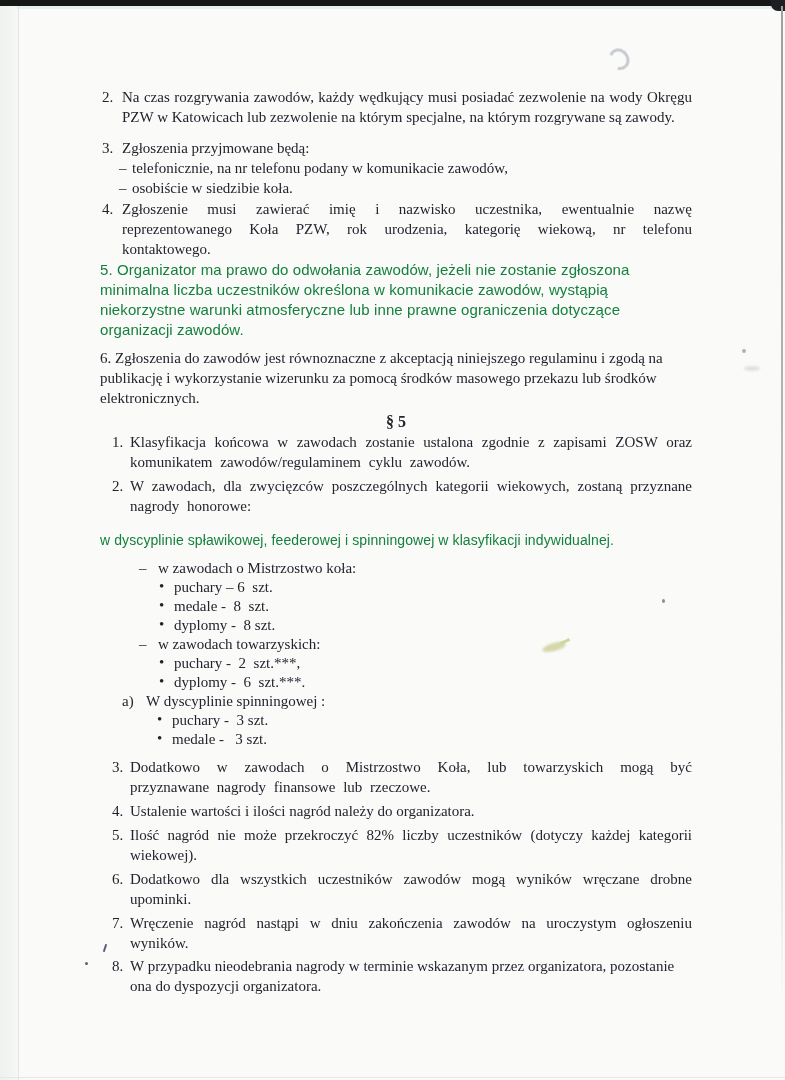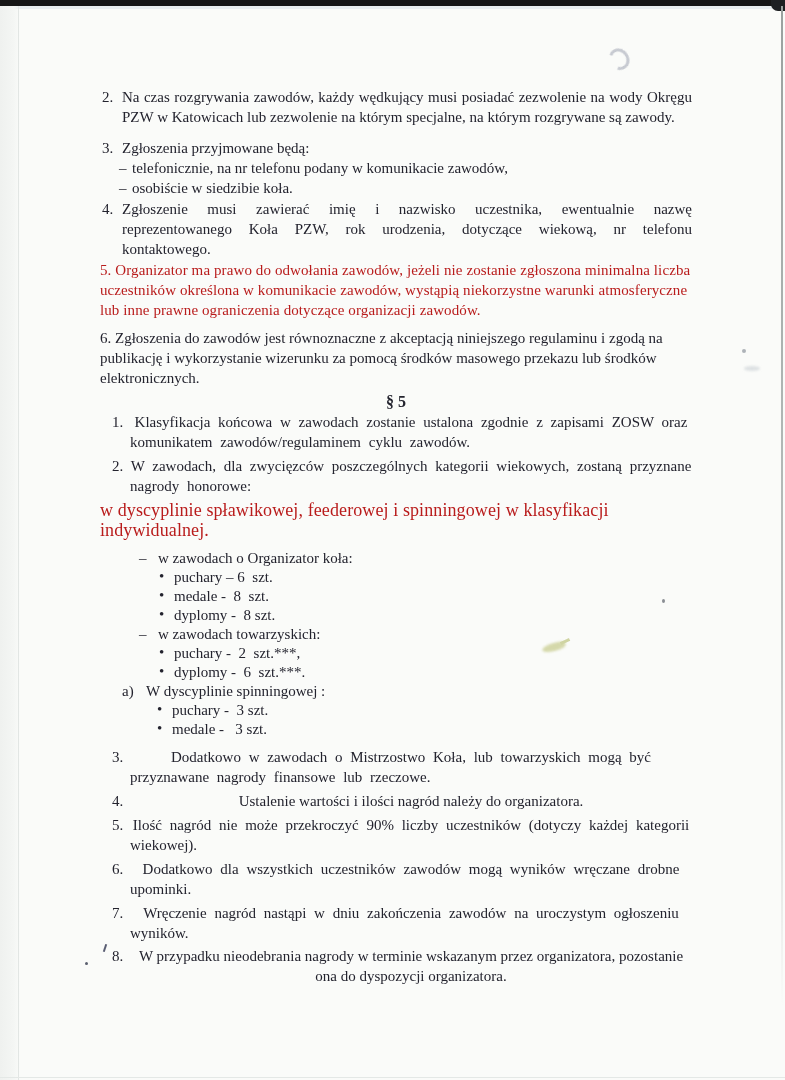--- a/index.html
+++ b/index.html
@@ -39,30 +39,30 @@
   .serif-item .num{position:absolute;left:2px;top:0;}
   .serif-item .txt{display:block;}
   .pad22{padding-left:22px;}
   .just .txt{text-align:justify;text-align-last:left;}
   .wide .txt{word-spacing:4px;}
 
   .sub-dash{position:relative;padding-left:32px;font-size:15px;line-height:20px;}
   .sub-dash .mark{position:absolute;left:19px;top:0;}
 
   .flat-item{font-size:15px;line-height:20px;}
-  .sans{font-family:Liberation Serif, serif;color:#b91c1c;letter-spacing:.1px;}
+  .sans{font-family:Liberation Sans, sans-serif;color:#15803d;letter-spacing:.1px;}
 
   .section-mark{text-align:center;font-size:16px;font-weight:bold;line-height:20px;margin-top:4px;}
   .section-title{font-size:16px;font-weight:bold;line-height:22px;margin-top:0;}
 
   .n-item{position:relative;padding-left:30px;font-size:15px;line-height:20px;}
   .n-item .num{position:absolute;left:12px;top:0;}
-  .n-item .txt{display:block;text-align:center;}
-
-  .note-line{font-size:18px;line-height:20px;margin-top:4px;}
+  .n-item .txt{display:block;}
+
+  .note-line{font-size:14px;line-height:20px;margin-top:14px;}
 
   .dash-row{position:relative;margin-left:39px;padding-left:19px;font-size:15px;line-height:19px;}
   .dash-row .mark{position:absolute;left:0;top:0;}
   .bullet-row{position:relative;margin-left:59px;padding-left:15px;font-size:15px;line-height:19px;}
   .bullet-row .mark{position:absolute;left:0;top:-1px;}
   .bullet-row .btxt{white-space:pre-wrap;}
   .a-row{position:relative;margin-left:22px;padding-left:24px;font-size:15px;line-height:19px;}
   .a-row .mark{position:absolute;left:0;top:0;}
   .bullet-row.tight{margin-left:57px;}
 
@@ -106,21 +106,21 @@
     <span class="mark">–</span>
     <span>telefonicznie, na nr telefonu podany w komunikacie zawodów,</span>
   </div>
   <div class="sub-dash mb1">
     <span class="mark">–</span>
     <span>osobiście w siedzibie koła.</span>
   </div>
 
   <div class="serif-item pad22 just wide mb1">
     <span class="num">4.</span>
-    <span class="txt">Zgłoszenie musi zawierać imię i nazwisko uczestnika, ewentualnie nazwę reprezentowanego Koła PZW, rok urodzenia, dotyczące wiekową, nr telefonu kontaktowego.</span>
+    <span class="txt">Zgłoszenie musi zawierać imię i nazwisko uczestnika, ewentualnie nazwę reprezentowanego Koła PZW, rok urodzenia, kategorię wiekową, nr telefonu kontaktowego.</span>
   </div>
 
   <div class="flat-item sans mb8">
     <span>5.</span>
     <span>Organizator ma prawo do odwołania zawodów, jeżeli nie zostanie zgłoszona minimalna liczba uczestników określona w komunikacie zawodów, wystąpią niekorzystne warunki atmosferyczne lub inne prawne ograniczenia dotyczące organizacji zawodów.</span>
   </div>
 
   <div class="flat-item mb4">
     <span>6.</span>
     <span>Zgłoszenia do zawodów jest równoznaczne z akceptacją niniejszego regulaminu i zgodą na publikację i wykorzystanie wizerunku za pomocą środków masowego przekazu lub środków elektronicznych.</span>
@@ -134,21 +134,21 @@
   </div>
   <div class="n-item just wide mb1">
     <span class="num">2.</span>
     <span class="txt">W zawodach, dla zwycięzców poszczególnych kategorii wiekowych, zostaną przyznane nagrody honorowe:</span>
   </div>
 
   <div class="note-line sans note-gap">w dyscyplinie spławikowej, feederowej  i spinningowej w klasyfikacji indywidualnej.</div>
 
   <div class="dash-row">
     <span class="mark">–</span>
-    <span>w zawodach o Organizator koła:</span>
+    <span>w zawodach o Mistrzostwo koła:</span>
   </div>
   <div class="bullet-row">
     <span class="mark">•</span>
     <span class="btxt">puchary – 6  szt.</span>
   </div>
   <div class="bullet-row">
     <span class="mark">•</span>
     <span class="btxt">medale -  8  szt.</span>
   </div>
   <div class="bullet-row">
@@ -185,21 +185,21 @@
   <div class="n-item just wide mb4">
     <span class="num">3.</span>
     <span class="txt">Dodatkowo w zawodach o Mistrzostwo Koła, lub towarzyskich mogą być przyznawane nagrody finansowe lub rzeczowe.</span>
   </div>
   <div class="n-item mb4">
     <span class="num">4.</span>
     <span class="txt">Ustalenie wartości i ilości nagród należy do organizatora.</span>
   </div>
   <div class="n-item just wide mb4">
     <span class="num">5.</span>
-    <span class="txt">Ilość nagród nie może przekroczyć 90% liczby uczestników (dotyczy każdej kategorii wiekowej).</span>
+    <span class="txt">Ilość nagród nie może przekroczyć 82% liczby uczestników (dotyczy każdej kategorii wiekowej).</span>
   </div>
   <div class="n-item just wide mb4">
     <span class="num">6.</span>
     <span class="txt">Dodatkowo dla wszystkich uczestników zawodów mogą wyników wręczane drobne upominki.</span>
   </div>
   <div class="n-item just wide mb3">
     <span class="num">7.</span>
     <span class="txt">Wręczenie nagród nastąpi w dniu zakończenia zawodów na uroczystym ogłoszeniu wyników.</span>
   </div>
   <div class="n-item">

